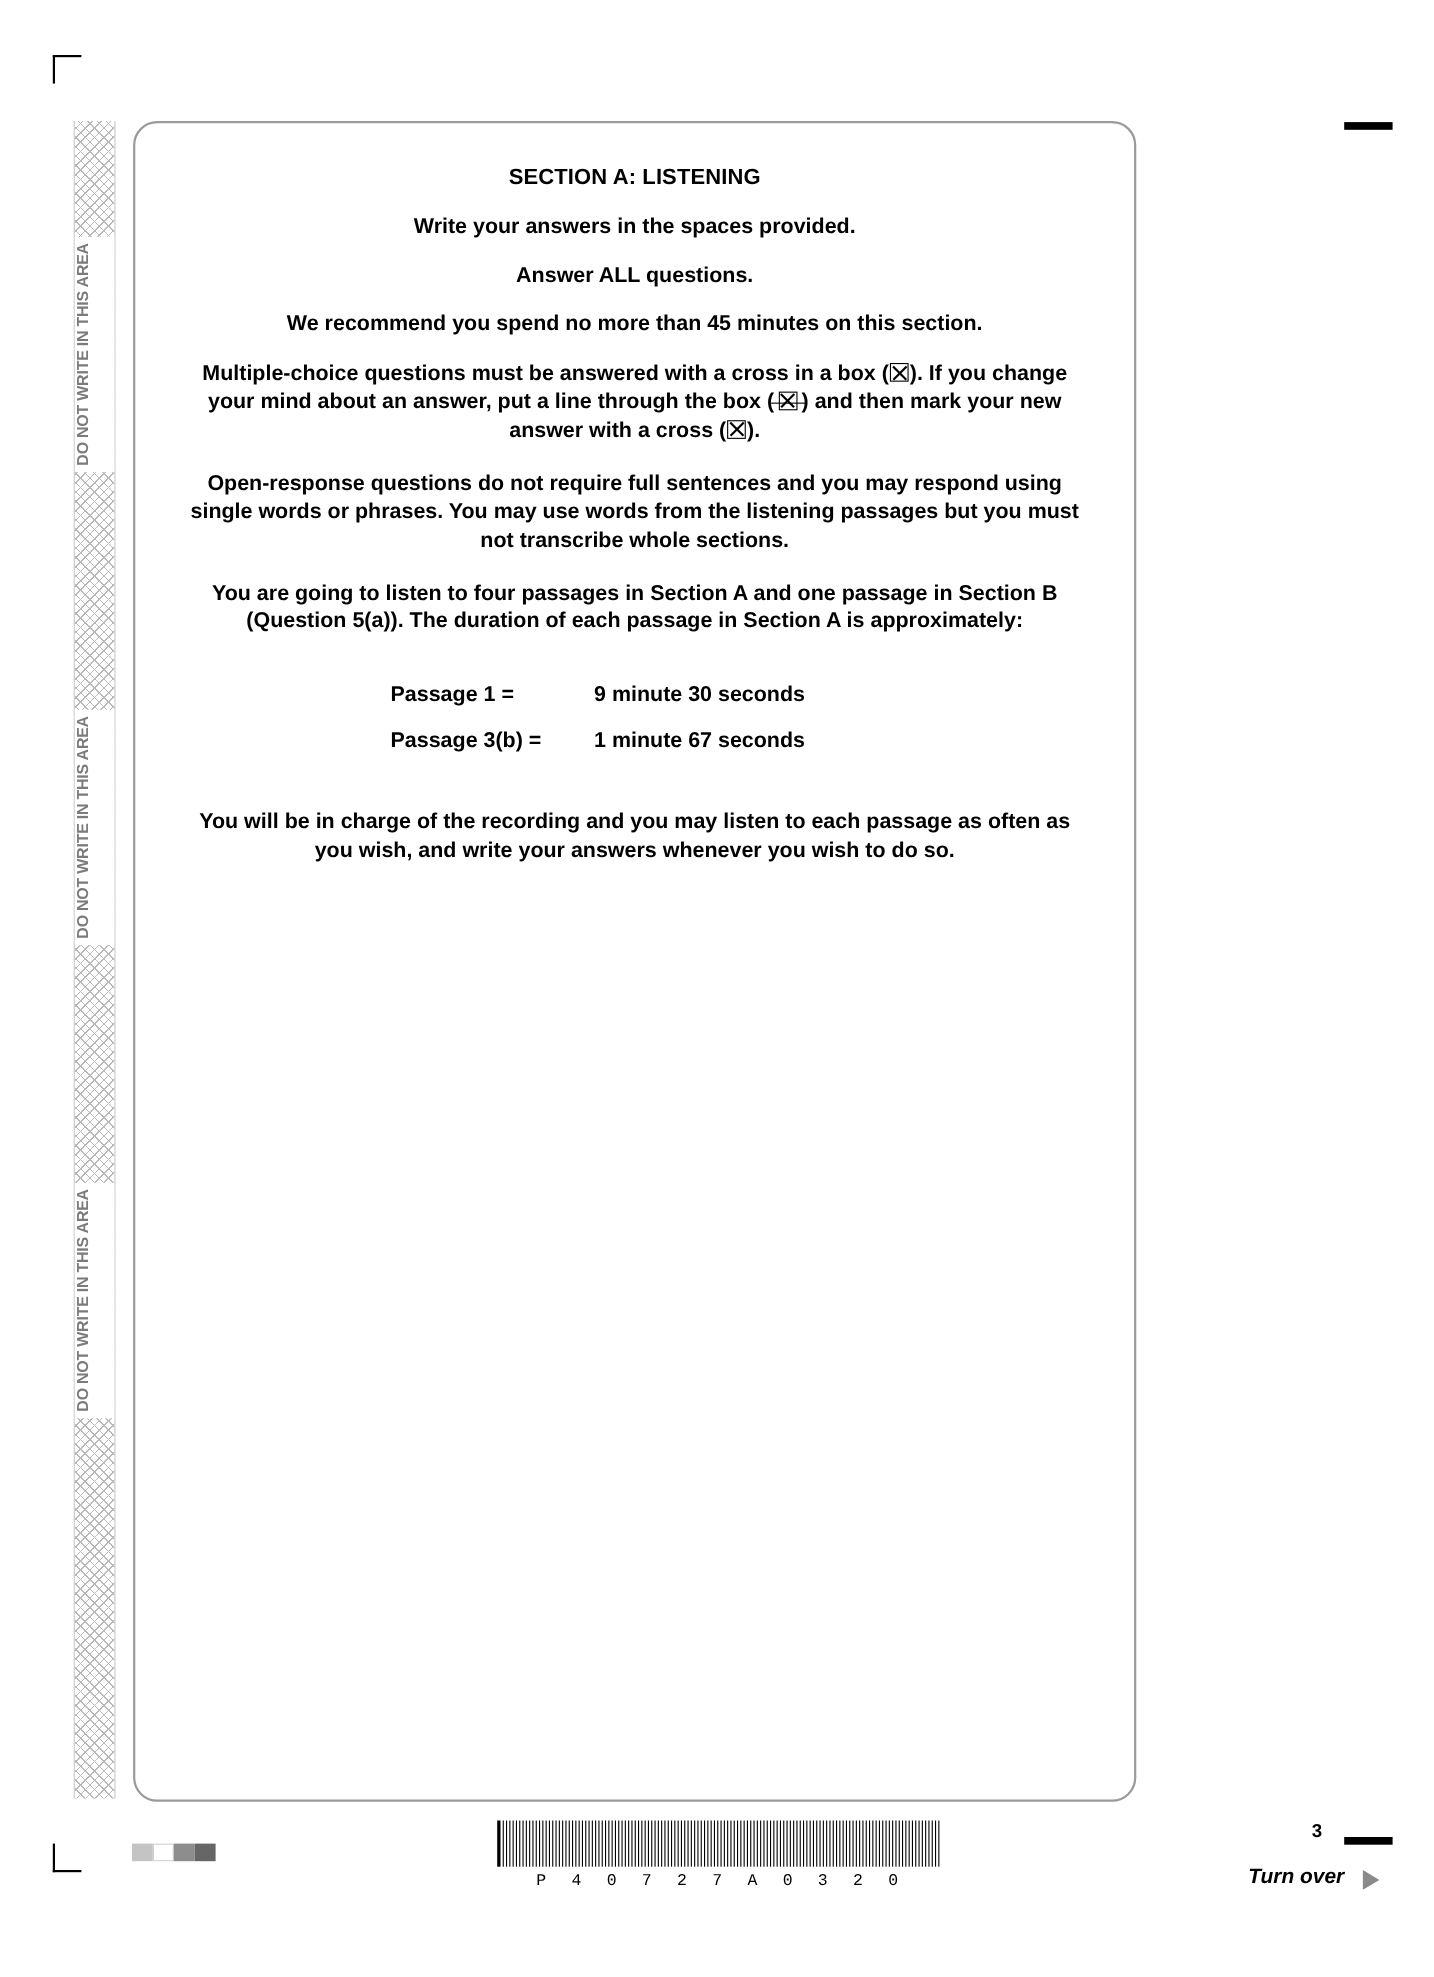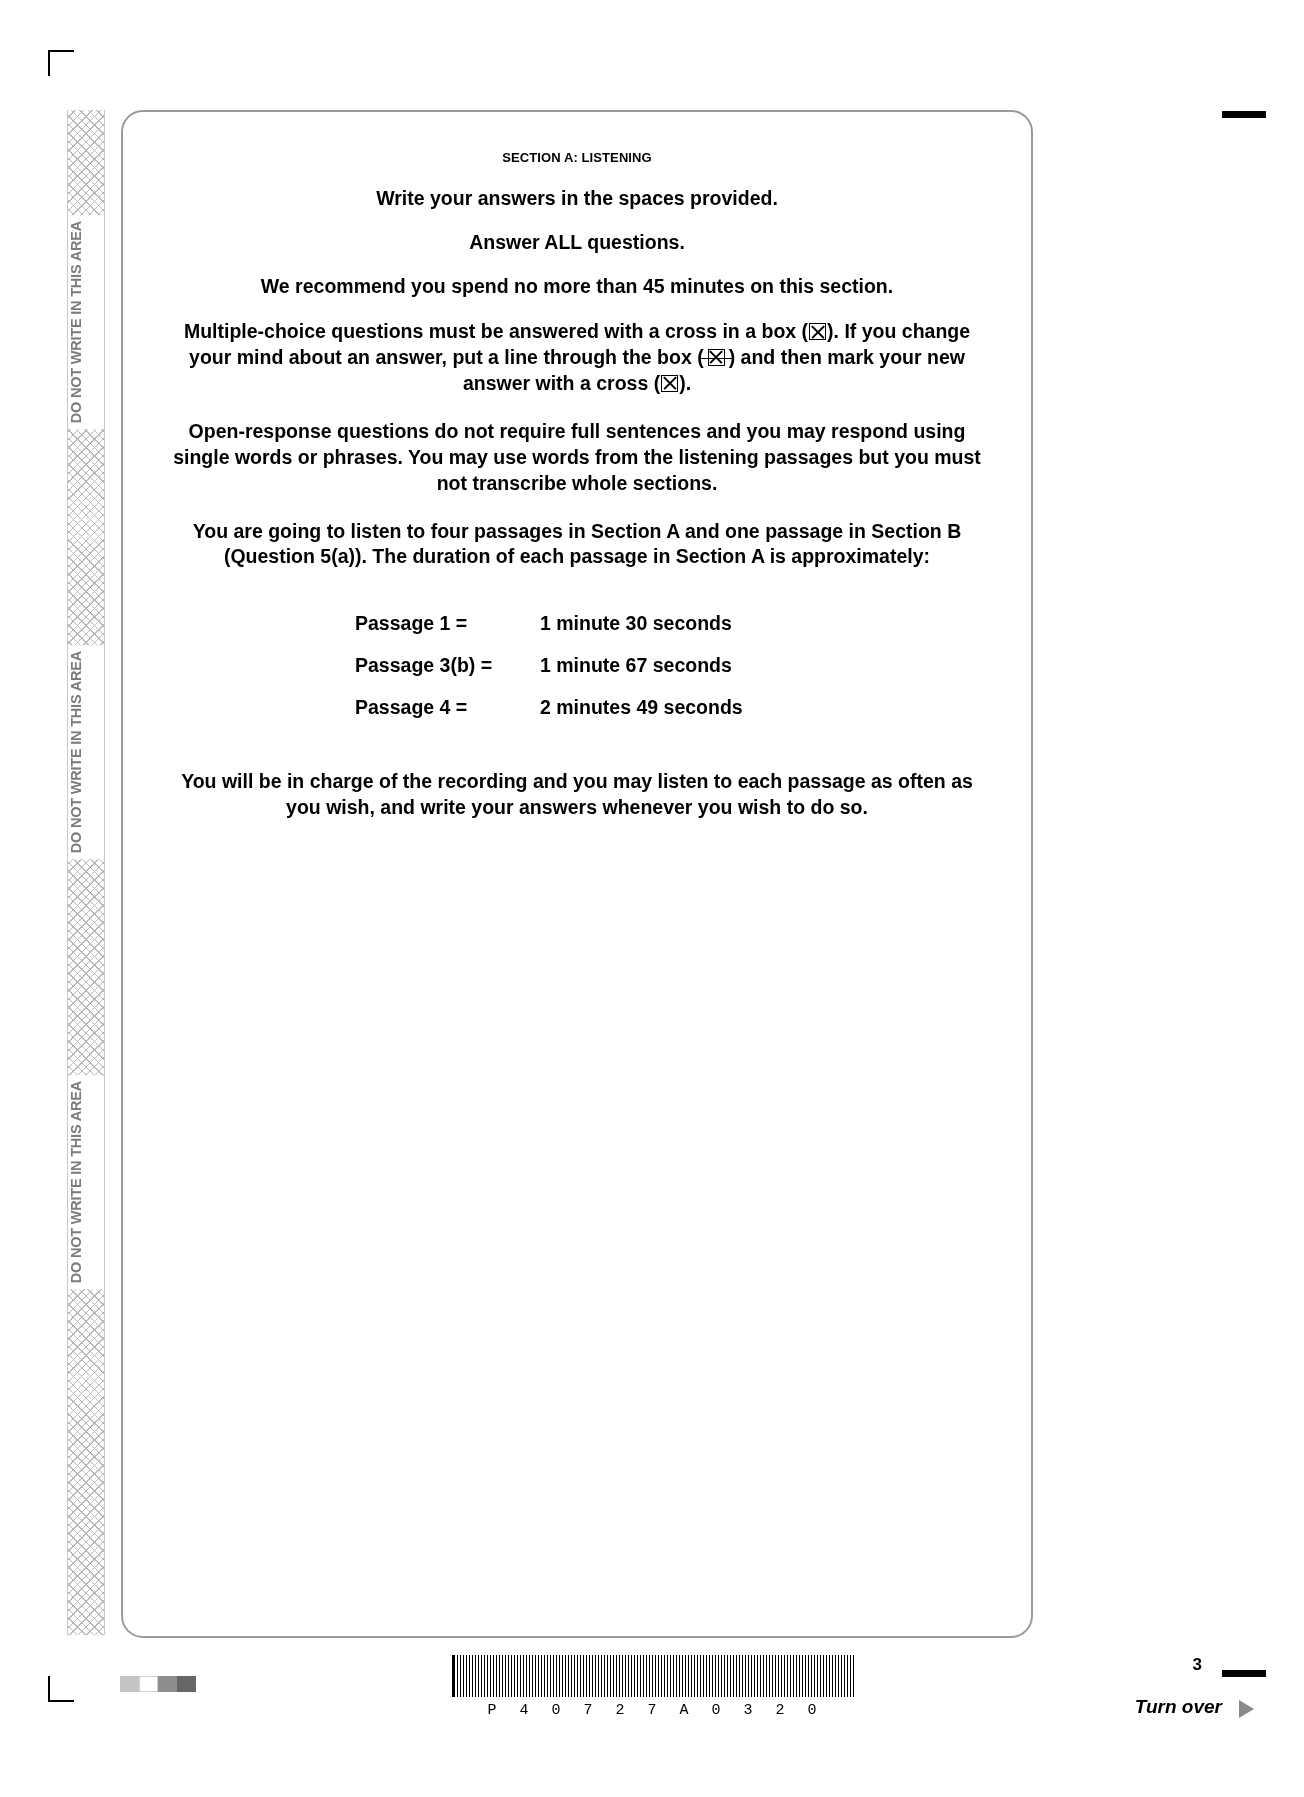--- a/index.html
+++ b/index.html
@@ -94,21 +94,21 @@
   }
 
   .sheet-inner {
     padding: 38px 42px 0 42px;
   }
 
   
   .hdr {
     text-align: center;
     font-weight: bold;
-    font-size: 13px;
+    font-size: 20px;
     letter-spacing: 0.1px;
     margin: 0 0 22px 0;
   }
   .line {
     text-align: center;
     font-weight: bold;
     font-size: 19.5px;
     margin: 0 0 21px 0;
   }
   .para {
@@ -279,29 +279,25 @@
 
     <div class="para"><span>Multiple-choice questions must be answered with a cross in a box (</span><span class="xbox"></span><span>). If you change your mind about an answer, put a line through the box (</span><span class="strike-wrap xbox-struck"><span class="xbox"></span></span><span>) and then mark your new answer with a cross (</span><span class="xbox"></span><span>).</span></div>
 
     <div class="para para-wide">Open-response questions do not require full sentences and you may respond using single words or phrases. You may use words from the listening passages but you must not transcribe whole sections.</div>
 
     <div class="para">You are going to listen to four passages in Section A and one passage in Section B (Question 5(a)). The duration of each passage in Section A is approximately:</div>
 
     <div class="durations">
       <div class="dur-row">
         <div class="dur-label">Passage 1 =</div>
-        <div class="dur-value">1 minute 30 seconds</div>
+        <div class="dur-value">9 minute 30 seconds</div>
       </div>
       <div class="dur-row">
         <div class="dur-label">Passage 3(b) =</div>
         <div class="dur-value">1 minute 67 seconds</div>
-      </div>
-      <div class="dur-row">
-        <div class="dur-label">Passage 4 =</div>
-        <div class="dur-value">2 minutes 49 seconds</div>
       </div>
     </div>
 
     <div class="closing">You will be in charge of the recording and you may listen to each passage as often as you wish, and write your answers whenever you wish to do so.</div>
 
   </div>
 </div>
 
 <div class="footer-squares">
   <div class="sq sq-a"></div>

